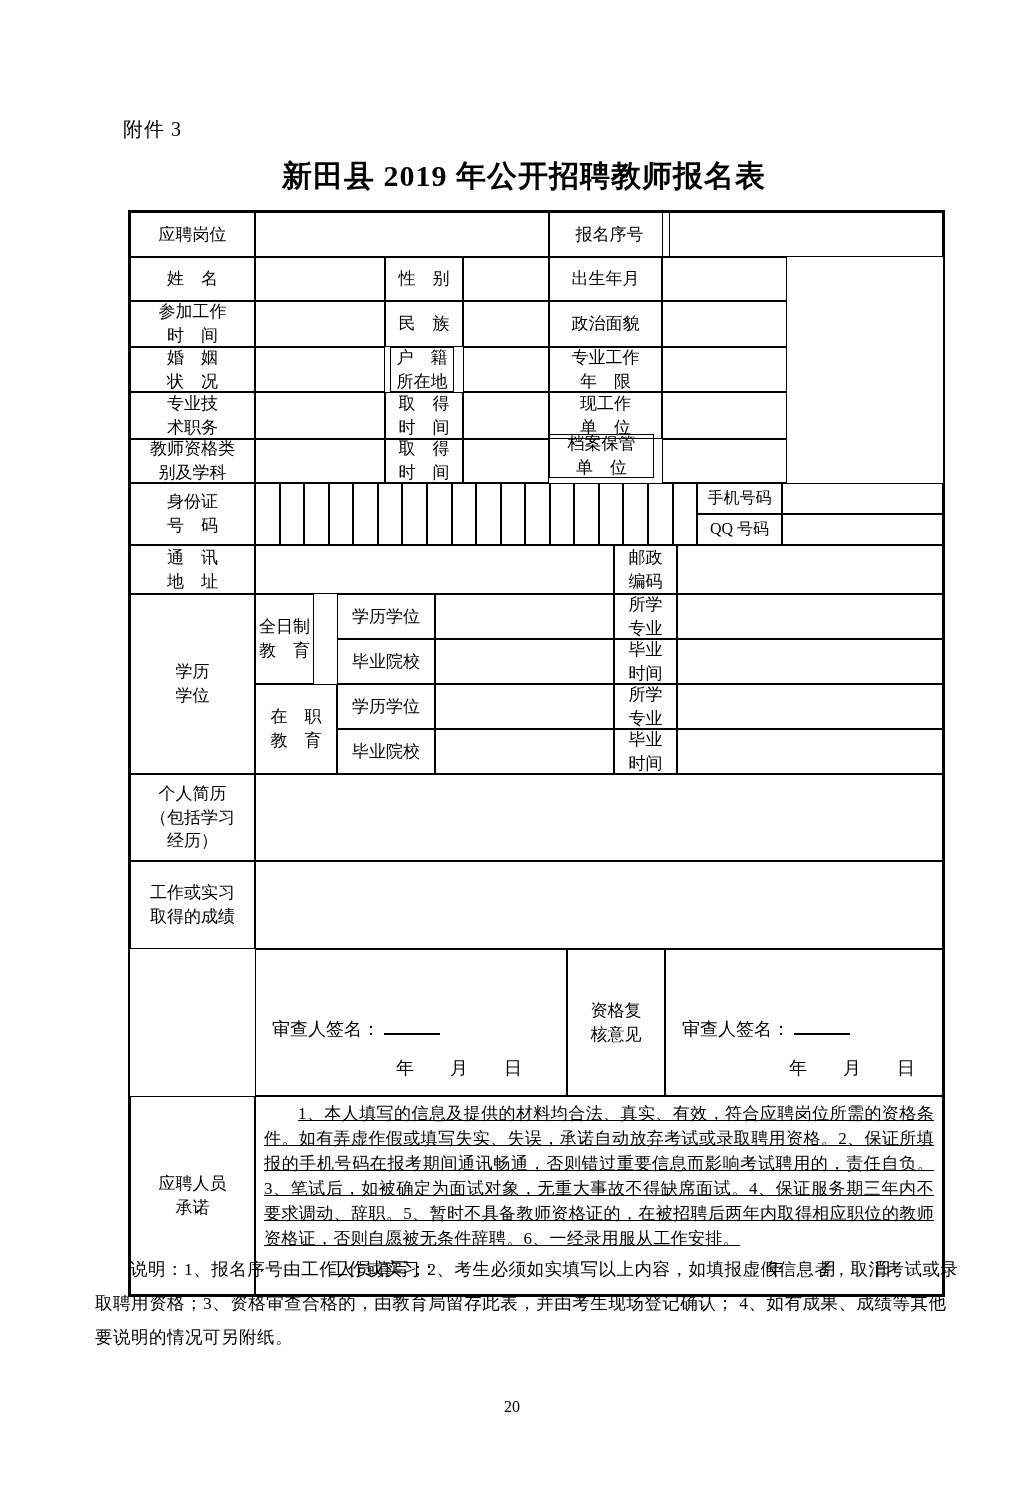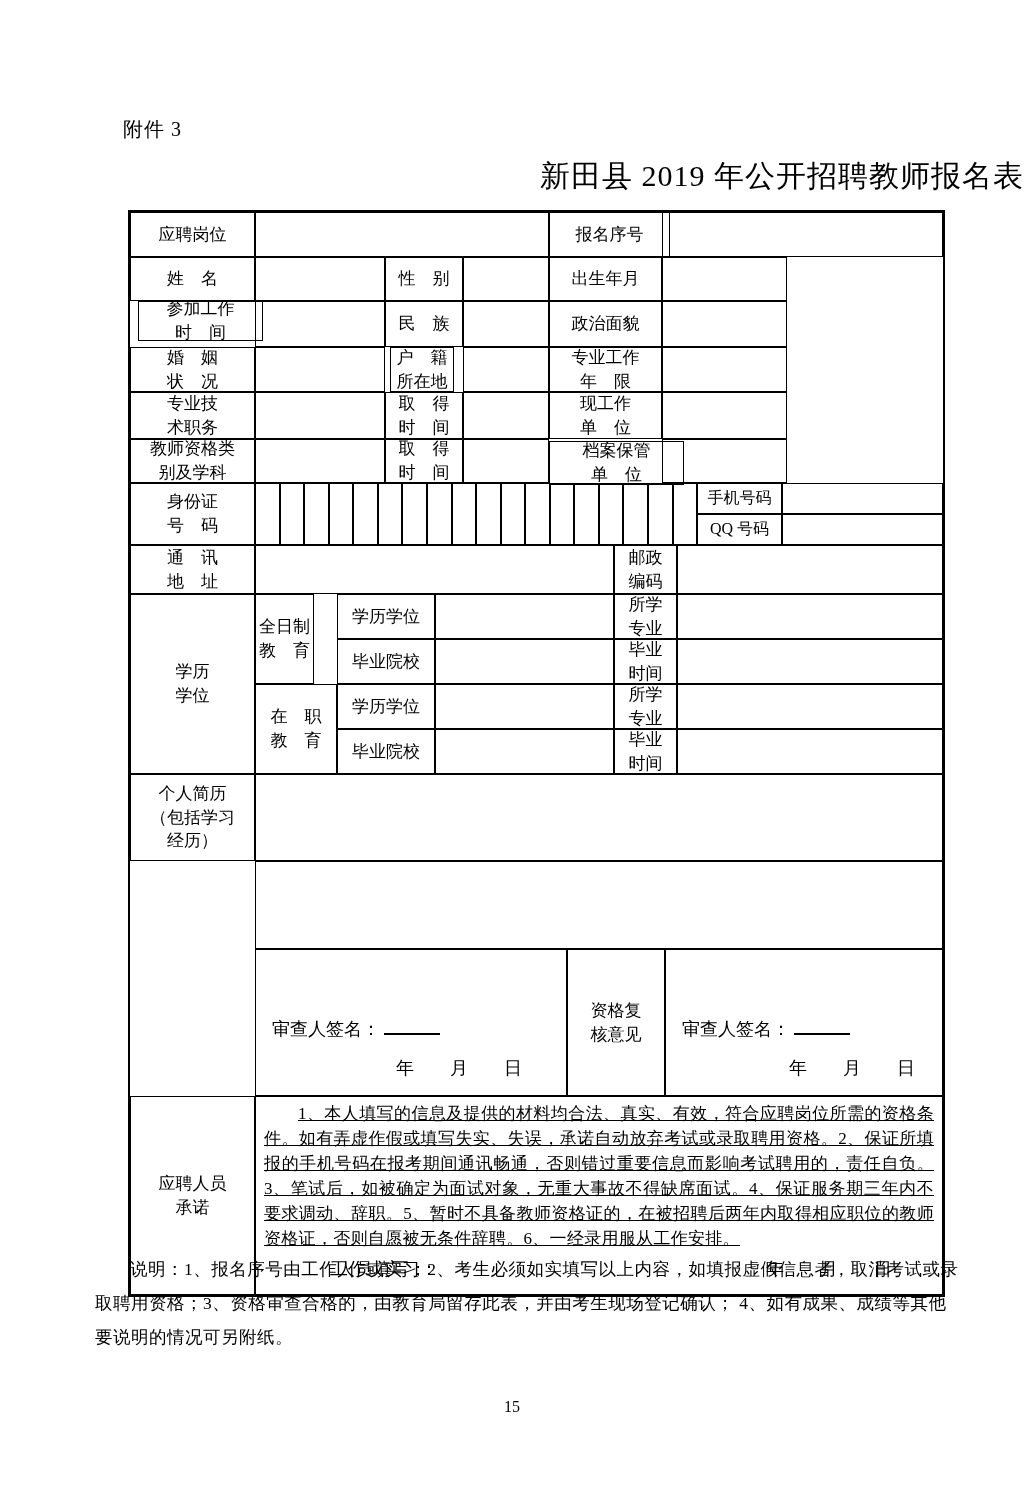--- a/index.html
+++ b/index.html
@@ -5,22 +5,22 @@
   html,body{margin:0;padding:0;}
   body{
     width:1024px;height:1485px;position:relative;background:#ffffff;
     font-family:"Liberation Serif","DejaVu Serif",serif;color:#000;
     overflow:hidden;
   }
   .attachment{
     position:absolute;left:123px;top:116px;font-size:20px;letter-spacing:1px;
   }
   .doc-title{
-    position:absolute;left:0;right:0;top:156px;text-align:right;
-    font-size:30px;font-weight:normal;letter-spacing:1px;margin-left:24px;
+    position:absolute;left:0;right:0;top:156px;text-align:center;
+    font-size:30px;font-weight:bold;letter-spacing:1px;margin-left:24px;
   }
   .form-table{
     position:absolute;left:128px;top:210px;width:813px;height:1083px;
     border:2px solid #000;box-sizing:content-box;
   }
   .cell{
     position:absolute;border:1px solid #000;box-sizing:border-box;
     display:flex;align-items:center;justify-content:center;
     text-align:center;font-size:17px;line-height:1.4;white-space:pre-line;
   }
@@ -76,21 +76,21 @@
   <div class="cell" style="left:419px;top:0;width:121px;height:45px">报名序号</div>
   <div class="cell" style="left:532px;top:0;width:281px;height:45px"></div>
 
   <div class="cell" style="left:0;top:45px;width:125px;height:44px">姓　名</div>
   <div class="cell" style="left:125px;top:45px;width:130px;height:44px"></div>
   <div class="cell" style="left:255px;top:45px;width:78px;height:44px">性　别</div>
   <div class="cell" style="left:333px;top:45px;width:86px;height:44px"></div>
   <div class="cell" style="left:419px;top:45px;width:113px;height:44px">出生年月</div>
   <div class="cell" style="left:532px;top:45px;width:125px;height:44px"></div>
 
-  <div class="cell" style="left:8px;top:89px;width:125px;height:40px">参加工作
+  <div class="cell" style="left:0;top:89px;width:125px;height:46px">参加工作
 时　间</div>
   <div class="cell" style="left:125px;top:89px;width:130px;height:46px"></div>
   <div class="cell" style="left:255px;top:89px;width:78px;height:46px">民　族</div>
   <div class="cell" style="left:333px;top:89px;width:86px;height:46px"></div>
   <div class="cell" style="left:419px;top:89px;width:113px;height:46px">政治面貌</div>
   <div class="cell" style="left:532px;top:89px;width:125px;height:46px"></div>
 
   <div class="cell" style="left:0;top:135px;width:125px;height:45px">婚　姻
 状　况</div>
   <div class="cell" style="left:125px;top:135px;width:130px;height:45px"></div>
@@ -110,21 +110,21 @@
   <div class="cell" style="left:419px;top:180px;width:113px;height:47px">现工作
 单　位</div>
   <div class="cell" style="left:532px;top:180px;width:125px;height:47px"></div>
 
   <div class="cell" style="left:0;top:227px;width:125px;height:44px">教师资格类
 别及学科</div>
   <div class="cell" style="left:125px;top:227px;width:130px;height:44px"></div>
   <div class="cell" style="left:255px;top:227px;width:78px;height:44px">取　得
 时　间</div>
   <div class="cell" style="left:333px;top:227px;width:86px;height:44px"></div>
-  <div class="cell" style="left:419px;top:229px;width:135px;height:44px">档案保管
+  <div class="cell" style="left:419px;top:222px;width:105px;height:44px">档案保管
 单　位</div>
   <div class="cell" style="left:532px;top:227px;width:125px;height:44px"></div>
 
 
   <div class="cell" style="left:0;top:271px;width:125px;height:62px">身份证
 号　码</div>
   <div class="idboxes" style="left:125px;top:271px;width:442px;height:62px">
     <div class="idbox"></div>
     <div class="idbox"></div>
     <div class="idbox"></div>
@@ -185,20 +185,22 @@
   <div class="cell" style="left:305px;top:517px;width:179px;height:45px"></div>
   <div class="cell" style="left:484px;top:517px;width:63px;height:45px">毕业
 时间</div>
   <div class="cell" style="left:547px;top:517px;width:266px;height:45px"></div>
 
   <div class="cell" style="left:0;top:562px;width:125px;height:87px">个人简历
 （包括学习
 经历）</div>
   <div class="cell" style="left:125px;top:562px;width:688px;height:87px"></div>
 
+  <div class="cell" style="left:0;top:649px;width:125px;height:88px">工作或实习
+取得的成绩</div>
   <div class="cell" style="left:125px;top:649px;width:688px;height:88px"></div>
 
   <div class="cell sig" style="left:125px;top:737px;width:312px;height:147px">
     <div class="sig-row">
       <span>审查人签名：</span><span class="sigline"></span>
     </div>
     <div class="date-row">年　　月　　日</div>
   </div>
   <div class="cell" style="left:437px;top:737px;width:98px;height:147px">资格复
 核意见</div>
@@ -215,13 +217,13 @@
     <p class="commit-text">1、本人填写的信息及提供的材料均合法、真实、有效，符合应聘岗位所需的资格条件。如有弄虚作假或填写失实、失误，承诺自动放弃考试或录取聘用资格。2、保证所填报的手机号码在报考期间通讯畅通，否则错过重要信息而影响考试聘用的，责任自负。3、笔试后，如被确定为面试对象，无重大事故不得缺席面试。4、保证服务期三年内不要求调动、辞职。5、暂时不具备教师资格证的，在被招聘后两年内取得相应职位的教师资格证，否则自愿被无条件辞聘。6、一经录用服从工作安排。</p>
     <div class="commit-sign-row">
       <span>工作或实习：</span>
       <span>年　　月　　日</span>
     </div>
   </div>
 
 </div>
 
 <div class="note">说明：1、报名序号由工作人员填写；2、考生必须如实填写以上内容，如填报虚假信息者，取消考试或录取聘用资格；3、资格审查合格的，由教育局留存此表，并由考生现场登记确认； 4、如有成果、成绩等其他要说明的情况可另附纸。</div>
-<div class="page-number">15</div>
+<div class="page-number">20</div>
 
 </body></html>

